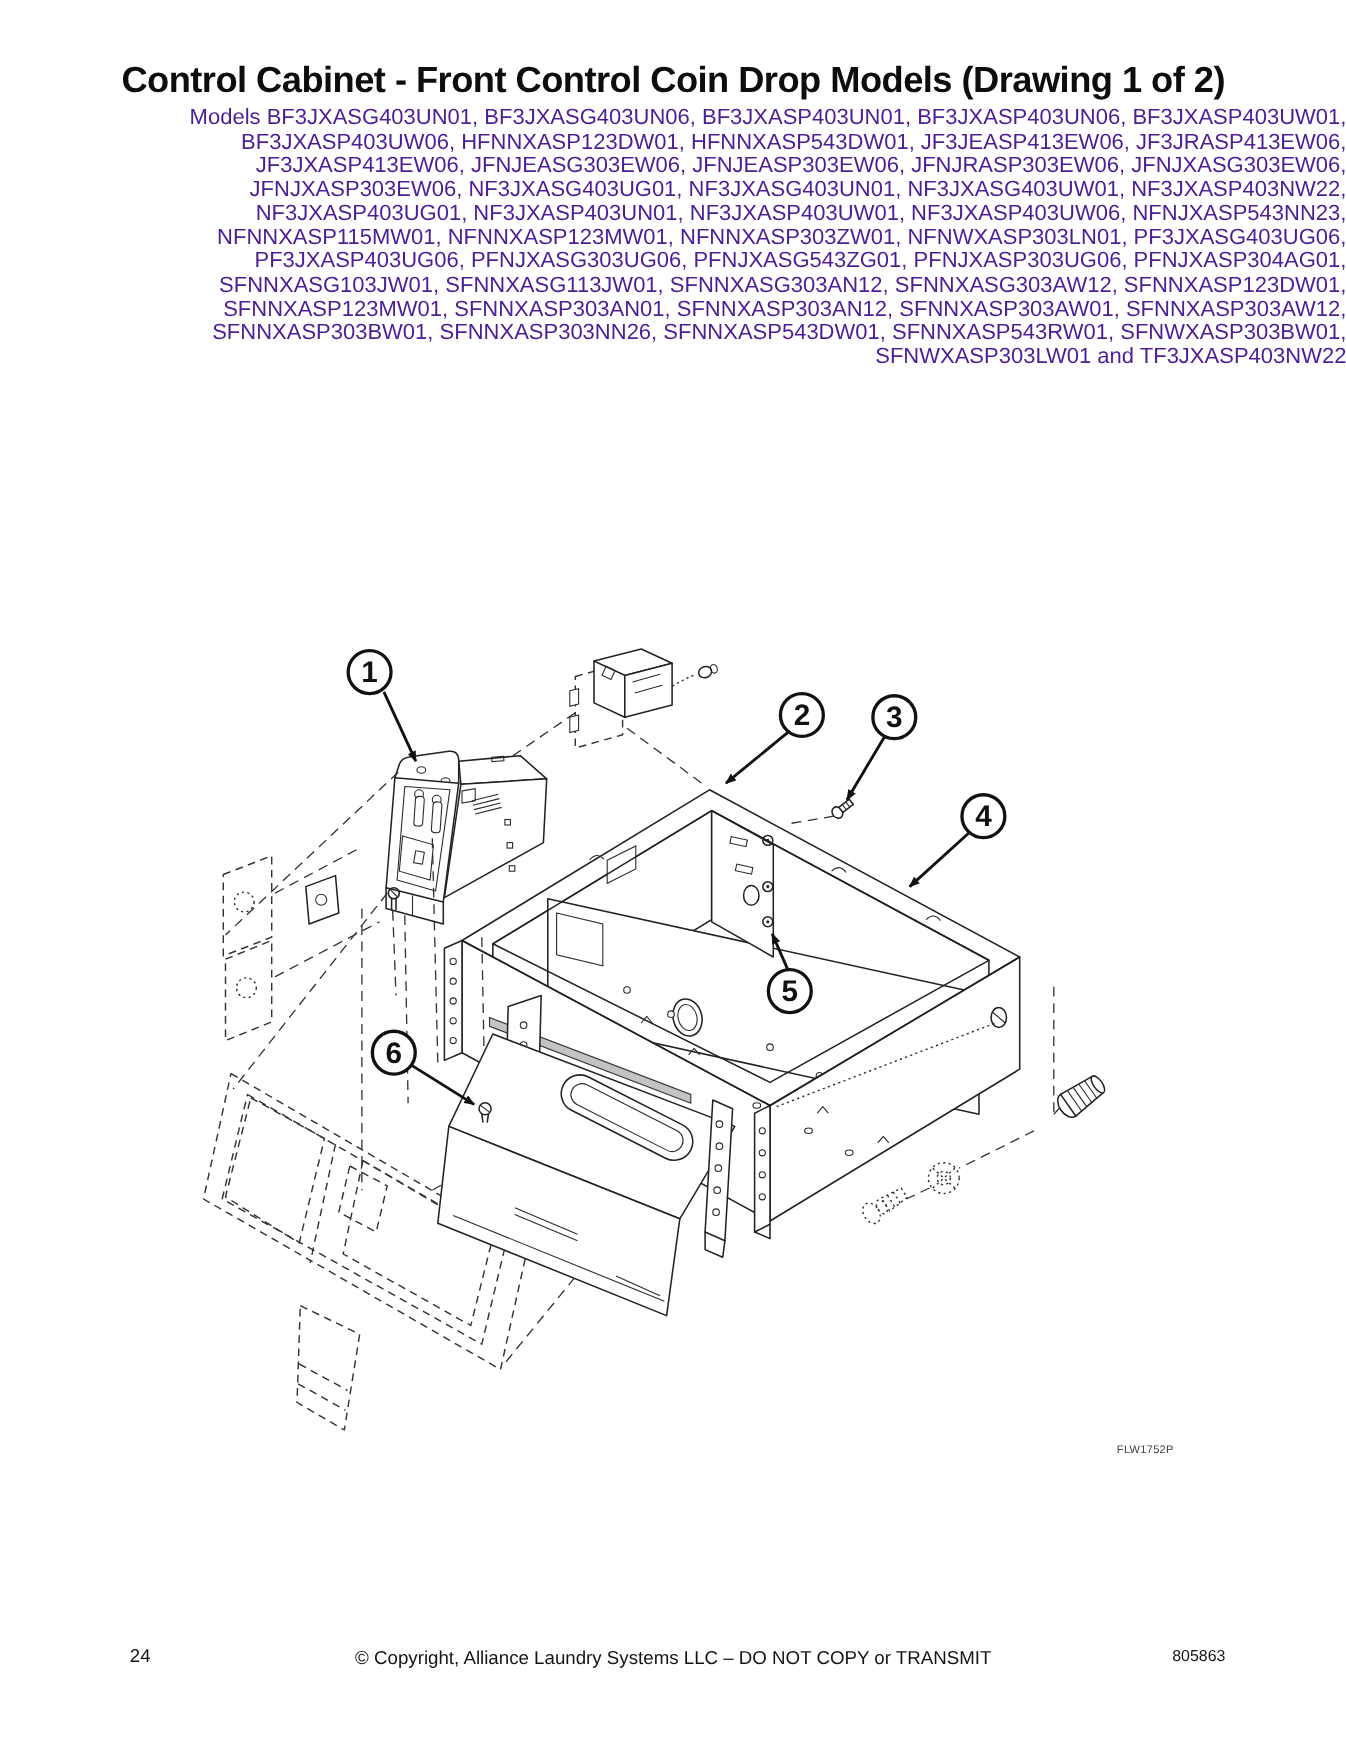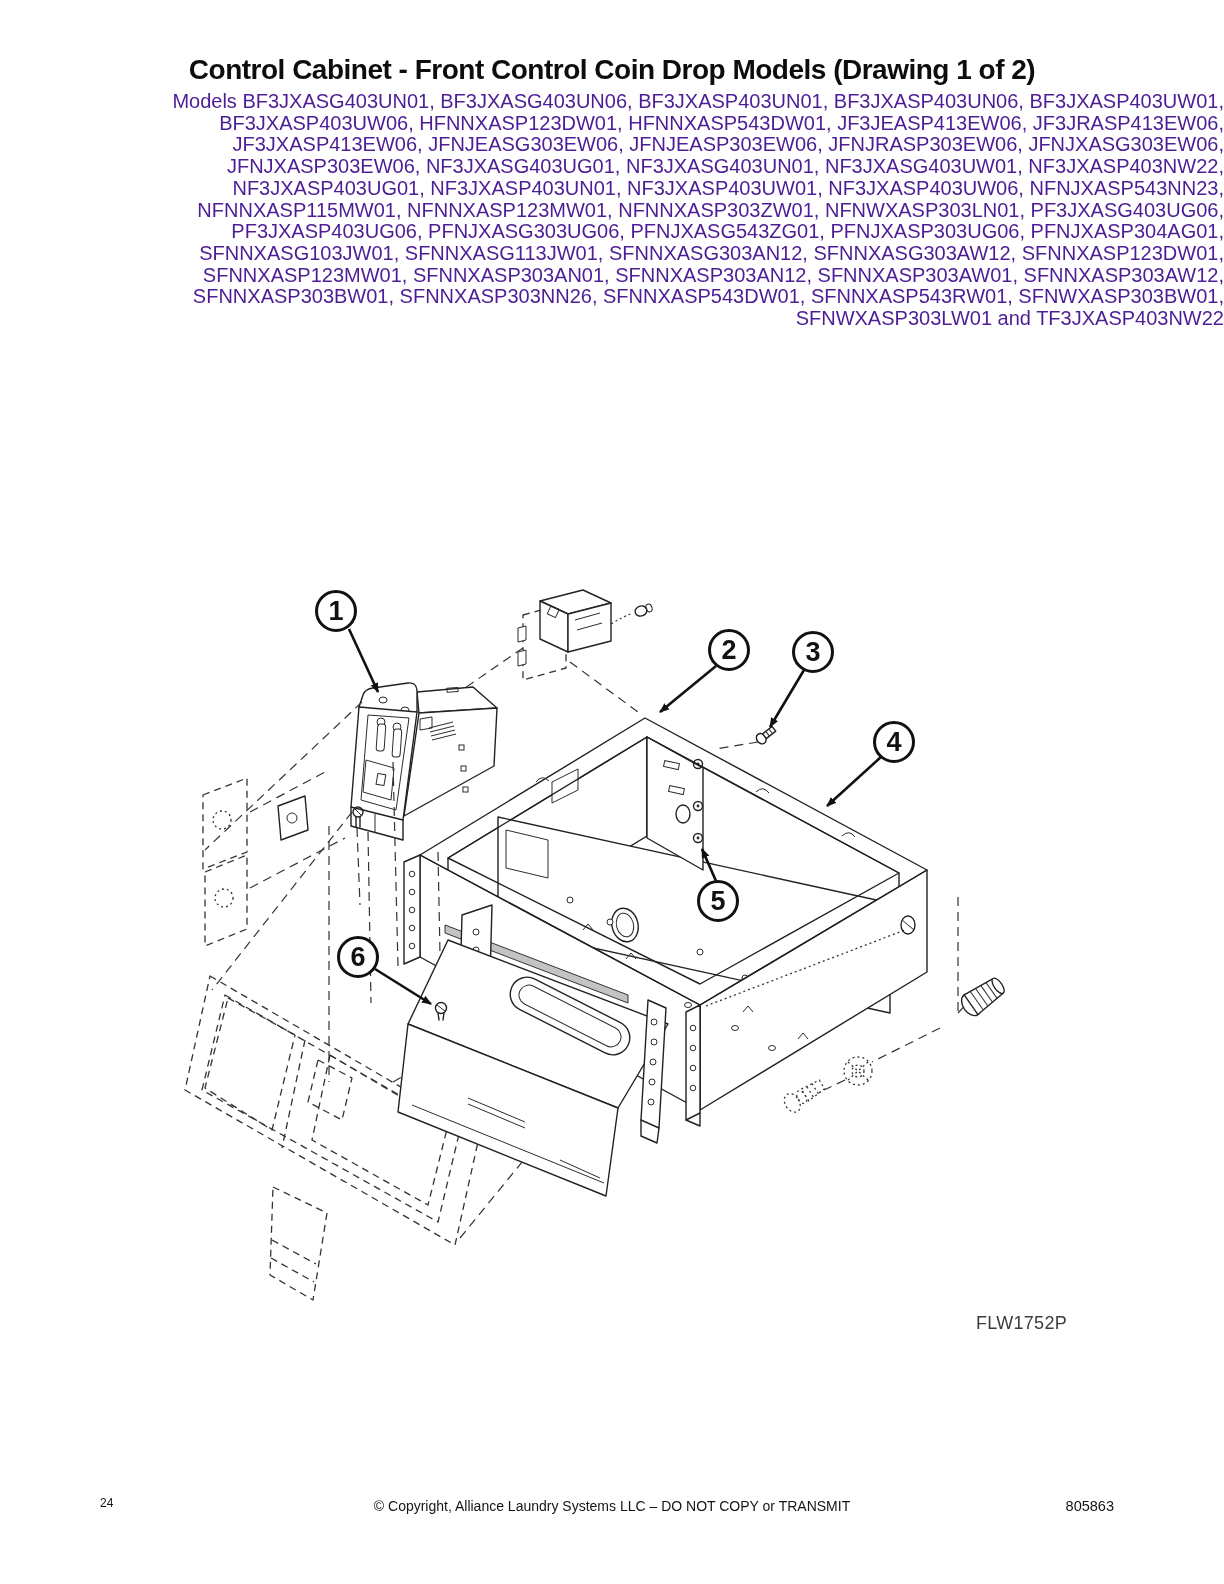--- a/index.html
+++ b/index.html
@@ -2,41 +2,41 @@
 <html><head>
 <meta charset="utf-8">
 <style>
   html,body{margin:0;padding:0;}
   body{
     width:1224px;height:1584px;background:#ffffff;position:relative;
     font-family:"Liberation Sans", sans-serif;color:#111;overflow:hidden;
   }
   .page-title{
     margin:0;padding-top:54px;text-align:center;
-    font-size:28px;font-weight:700;letter-spacing:-0.5px;color:#0d0d0d;
+    font-size:33px;font-weight:700;letter-spacing:-0.5px;color:#0d0d0d;
   }
   .model-list{
     margin-top:5px;text-align:right;
     font-size:20px;line-height:21.7px;color:#4c1d95;
   }
   .drawing-layer{position:absolute;left:0;top:0;width:1224px;height:1584px;z-index:1;}
   .drawing-layer svg{position:absolute;left:0;top:0;}
   .callout{
     position:absolute;width:42px;height:42px;box-sizing:border-box;
     border:3px solid #111;border-radius:50%;background:#fff;z-index:3;
     display:flex;align-items:center;justify-content:center;
     font-size:27px;font-weight:700;color:#111;
   }
   .figure-code{
     position:absolute;top:1313px;right:157px;z-index:2;
-    font-size:18px;color:#3c3c3c;letter-spacing:0.3px;
+    font-size:10px;color:#3c3c3c;letter-spacing:0.3px;
   }
   .footer{position:absolute;left:0;top:1496px;width:1224px;height:40px;z-index:2;}
-  .footer .page-number{position:absolute;left:100px;top:0;font-size:12px;color:#141414;}
-  .footer .copyright{position:absolute;left:0;width:1224px;text-align:center;top:2px;font-size:14px;color:#141414;}
+  .footer .page-number{position:absolute;left:118px;top:0;font-size:17px;color:#141414;}
+  .footer .copyright{position:absolute;left:0;width:1224px;text-align:center;top:2px;font-size:17px;color:#141414;}
   .footer .doc-number{position:absolute;right:110px;top:2px;font-size:14.5px;color:#141414;padding-left:48px;}
 
   
   .ln{fill:none;stroke:#222;stroke-width:1.4;stroke-linejoin:round;stroke-linecap:round;}
   .face{fill:#ffffff;stroke:#222;stroke-width:1.4;stroke-linejoin:round;}
   .thin{fill:none;stroke:#2c2c2c;stroke-width:1;stroke-linejoin:round;}
   .hole{fill:#ffffff;stroke:#2c2c2c;stroke-width:1;}
   .dash{fill:none;stroke:#333;stroke-width:1.2;stroke-dasharray:9 6;stroke-linecap:butt;}
   .dashf{fill:none;stroke:#333;stroke-width:1.3;stroke-dasharray:7 5;stroke-linejoin:round;}
   .dot{fill:none;stroke:#333;stroke-width:1.3;stroke-dasharray:2 3;}

